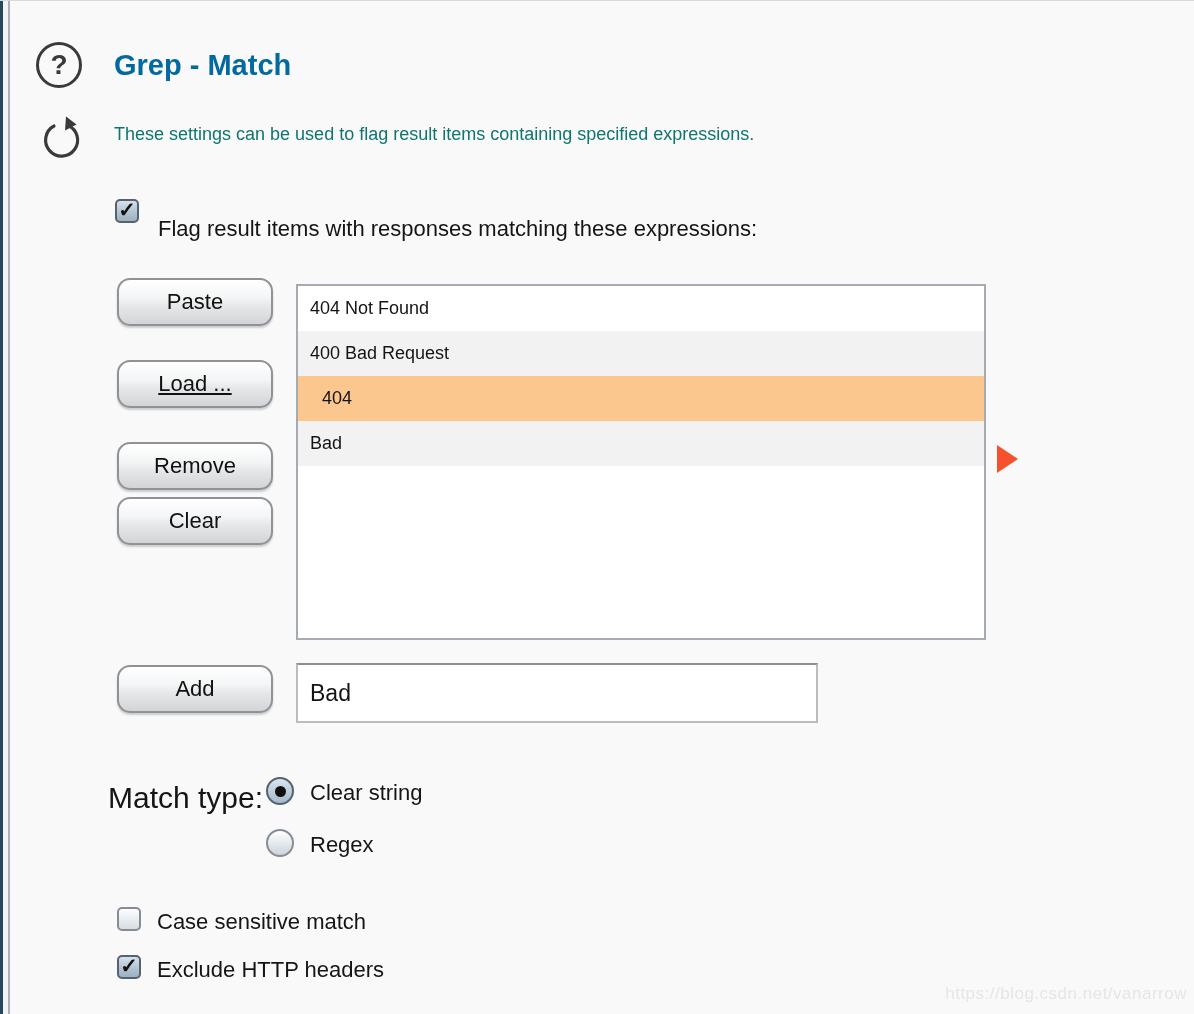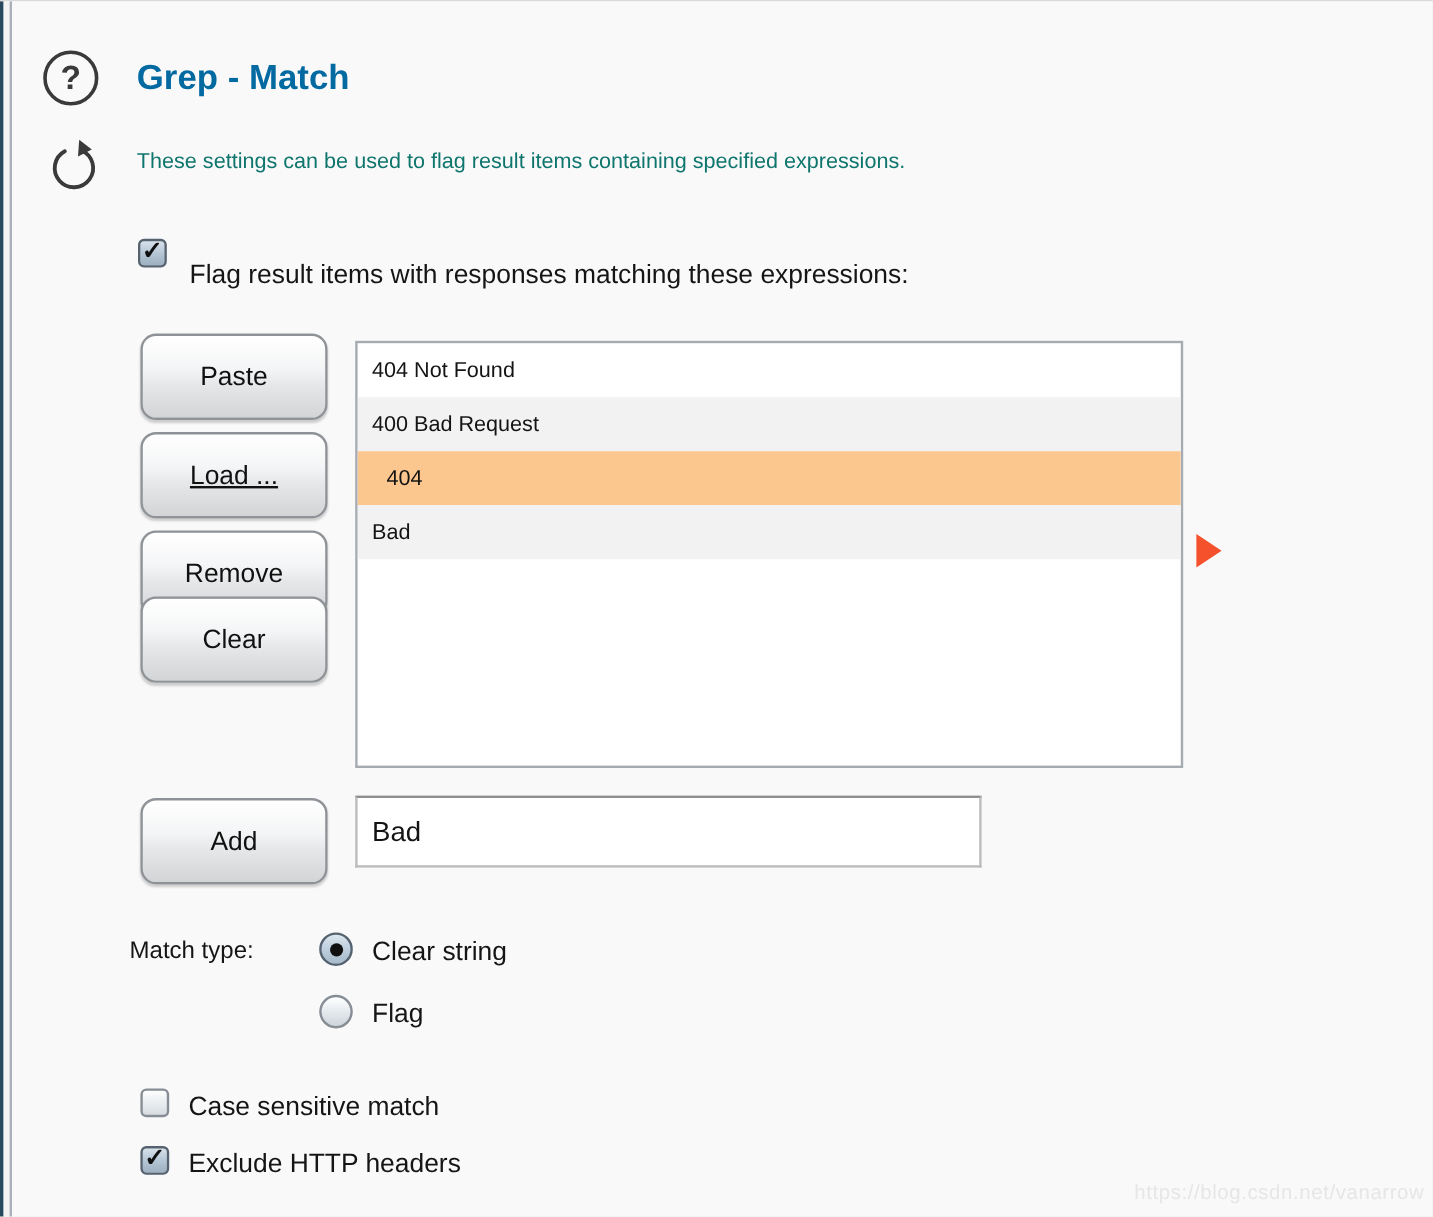--- a/index.html
+++ b/index.html
@@ -58,21 +58,21 @@
     display:flex;align-items:center;justify-content:center;
   }
   .radio.selected{
     border:2px solid #55626f;
     background:linear-gradient(180deg,#dbe5ee 0%,#b9cad9 60%,#a5bacb 100%);
   }
   .radio .dot{width:11px;height:11px;border-radius:50%;background:#101010;}
 
   
   .btn{
-    position:absolute;left:117px;width:156px;height:72px;box-sizing:border-box;
+    position:absolute;left:117px;width:156px;height:48px;box-sizing:border-box;
     border:2px solid #8f9397;border-radius:13px;
     background:linear-gradient(180deg,#ffffff 0%,#f4f5f6 40%,#e6e7e9 60%,#d2d4d6 100%);
     box-shadow:0 2px 2px rgba(0,0,0,0.18);
     display:flex;align-items:center;justify-content:center;
     font-size:22px;color:#111;cursor:default;
   }
 
   
   .expr-list{
     position:absolute;left:296px;top:283px;width:690px;height:356px;box-sizing:border-box;
@@ -93,21 +93,21 @@
   }
 
   
   .add-input{
     position:absolute;left:296px;top:662px;width:522px;height:60px;box-sizing:border-box;
     border:2px solid #bcbcbc;border-top:2px solid #8f8f8f;
     background:#ffffff;font-family:"Liberation Sans",sans-serif;
     font-size:23px;color:#141414;padding:0 0 0 12px;outline:none;
   }
 
-  .match-label{position:absolute;left:108px;top:780px;font-size:20px;color:#151515;}
+  .match-label{position:absolute;left:108px;top:780px;font-size:30px;color:#151515;}
   .watermark{
     position:absolute;right:7px;top:983px;
     font-size:17px;color:#e6e6e6;letter-spacing:0.5px;
   }
 </style>
 </head>
 <body>
 
 <div class="screen">
 
@@ -153,21 +153,21 @@
   <input class="add-input" type="text" value="Bad" style="">
 
   <div class="match-label">Match type:</div>
 
   <div class="radio selected" style="left:266px;top:776px;">
     <span class="dot"></span>
   </div>
   <div class="cb-label" style="left:310px;top:779px;">Clear string</div>
 
   <div class="radio" style="left:266px;top:828px;"></div>
-  <div class="cb-label" style="left:310px;top:831px;">Flag</div>
+  <div class="cb-label" style="left:310px;top:831px;">Regex</div>
 
   <div class="checkbox" style="left:117px;top:906px;"></div>
   <div class="cb-label" style="left:157px;top:908px;">Case sensitive match</div>
 
   <div class="checkbox checked" style="left:117px;top:954px;">
     <span class="check">✓</span>
   </div>
   <div class="cb-label" style="left:157px;top:956px;">Exclude HTTP headers</div>
 
   <div class="watermark">https://blog.csdn.net/vanarrow</div>

